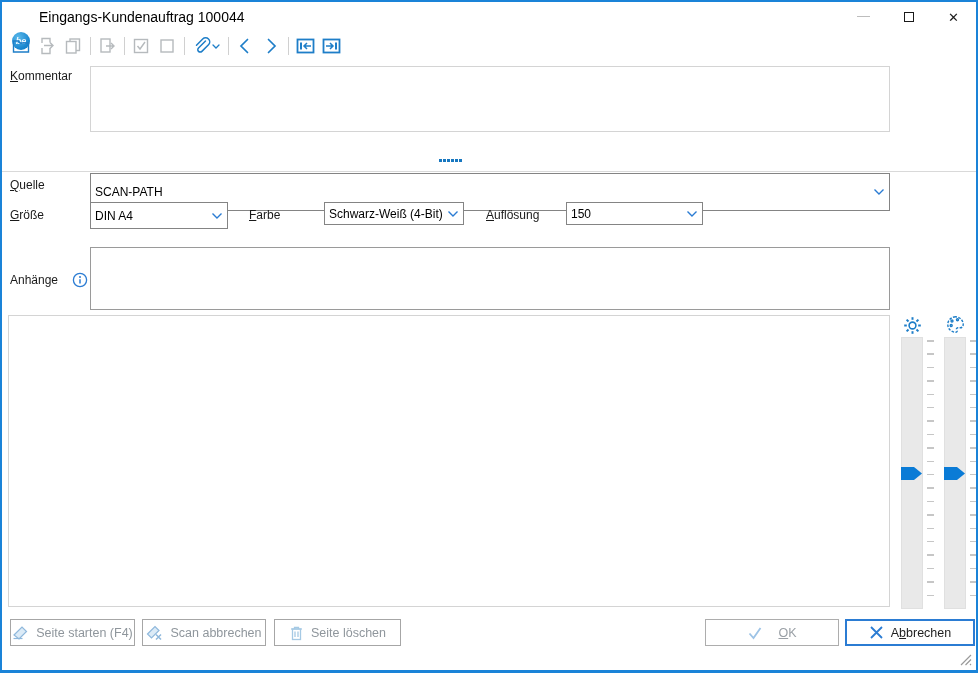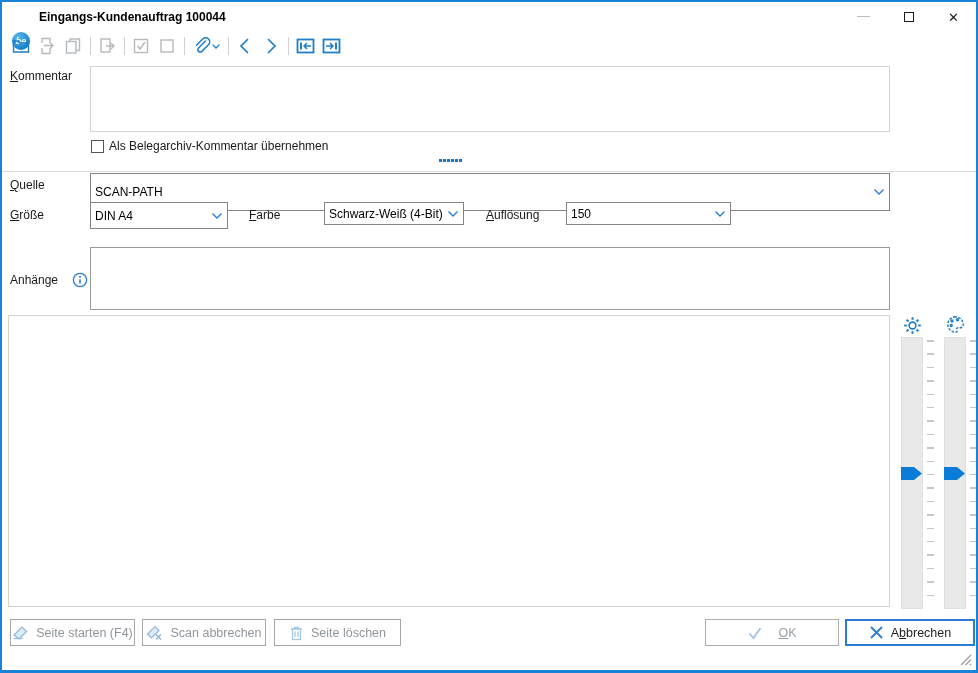--- a/index.html
+++ b/index.html
@@ -12,21 +12,21 @@
   }
 
   
   .titlebar { position:absolute; left:0; top:0; right:0; height:30px; display:flex; align-items:center; background:#fff; }
   .logo {
     width:18px; height:18px; margin-left:10px; border-radius:50%;
     background:radial-gradient(circle at 35% 30%, #5bb9ea, #1583cd 70%);
     color:#eaf6ff; font-size:9px; font-weight:bold; font-style:italic;
     display:flex; align-items:center; justify-content:center;margin-top:48px;
   }
-  .title-text { margin-left:9px; font-size:12px; color:#000;font-weight:bold; }
+  .title-text { margin-left:9px; font-size:14px; color:#000; }
   .titlebar-spacer { flex:1; }
   .win-btn { width:45px; height:30px; display:flex; align-items:center; justify-content:center; cursor:default; }
   .min-glyph { color:#b5b5b5; font-size:13px; margin-top:-4px; }
   .max-box { width:10px; height:10px; border:1px solid #1a1a1a; }
   .close-glyph { color:#1a1a1a; font-size:13px; }
 
   
   .toolbar { position:absolute; left:0; top:30px; right:0; height:28px; display:flex; align-items:center; padding-left:8px; }
   .tb-icon { width:22px; height:22px; display:flex; align-items:center; justify-content:center; margin-right:4px; }
   .tb-sep { width:1px; height:18px; background:#d0d0d0; margin:0 5px 0 2px; }
@@ -173,24 +173,20 @@
           <rect x="1.5" y="2.5" width="16" height="13"></rect>
           <path d="M14 5.5 v7" stroke-width="2"></path>
           <path d="M4 9 h7 m-3-3 3 3 -3 3" stroke-width="1.5"></path>
         </svg>
     </div>
   </div>
 
   <div class="lbl" style="left:8px; top:67px;text-align:right;"><span class="u">K</span><span>ommentar</span></div>
   <textarea class="comment-area" style=""></textarea>
 
-  <div class="chk-row">
-    <span class="chk-box"></span>
-    <span>Als Belegarchiv-Kommentar übernehmen</span>
-  </div>
 
   <div class="splitter-dots"></div>
   <div class="hsep"></div>
 
   <div class="lbl" style="left:8px; top:176px;"><span class="u">Q</span><span>uelle</span></div>
   <div class="combo" style="left:88px; top:171px; width:800px; height:38px;">
     <span class="combo-text">SCAN-PATH</span>
     <svg class="chev" width="12" height="8" viewBox="0 0 12 8" fill="none" stroke="#2b7cd3" stroke-width="1.4">
         <path d="M1.5 1.5 L6 6 l4.5-4.5"></path>
       </svg>
@@ -206,21 +202,21 @@
 
   <div class="lbl" style="left:247px; top:206px;"><span class="u">F</span><span>arbe</span></div>
   <div class="combo" style="left:322px; top:200px; width:140px; height:23px;">
     <span class="combo-text">Schwarz-Weiß (4-Bit)</span>
     <svg class="chev" width="12" height="8" viewBox="0 0 12 8" fill="none" stroke="#2b7cd3" stroke-width="1.4">
         <path d="M1.5 1.5 L6 6 l4.5-4.5"></path>
       </svg>
   </div>
 
   <div class="lbl" style="left:484px; top:206px;"><span class="u">A</span><span>uflösung</span></div>
-  <div class="combo" style="left:564px; top:200px; width:165px; height:23px;">
+  <div class="combo" style="left:564px; top:200px; width:137px; height:23px;">
     <span class="combo-text">150</span>
     <svg class="chev" width="12" height="8" viewBox="0 0 12 8" fill="none" stroke="#2b7cd3" stroke-width="1.4">
         <path d="M1.5 1.5 L6 6 l4.5-4.5"></path>
       </svg>
   </div>
 
   <div class="lbl" style="left:8px; top:271px;">Anhänge</div>
   <svg class="info-ic" viewBox="0 0 16 16" fill="none">
       <circle cx="8" cy="8" r="6.6" stroke="#2b7cd3" stroke-width="1.3"></circle>
       <circle cx="8" cy="4.9" r="1" fill="#2b7cd3"></circle>

